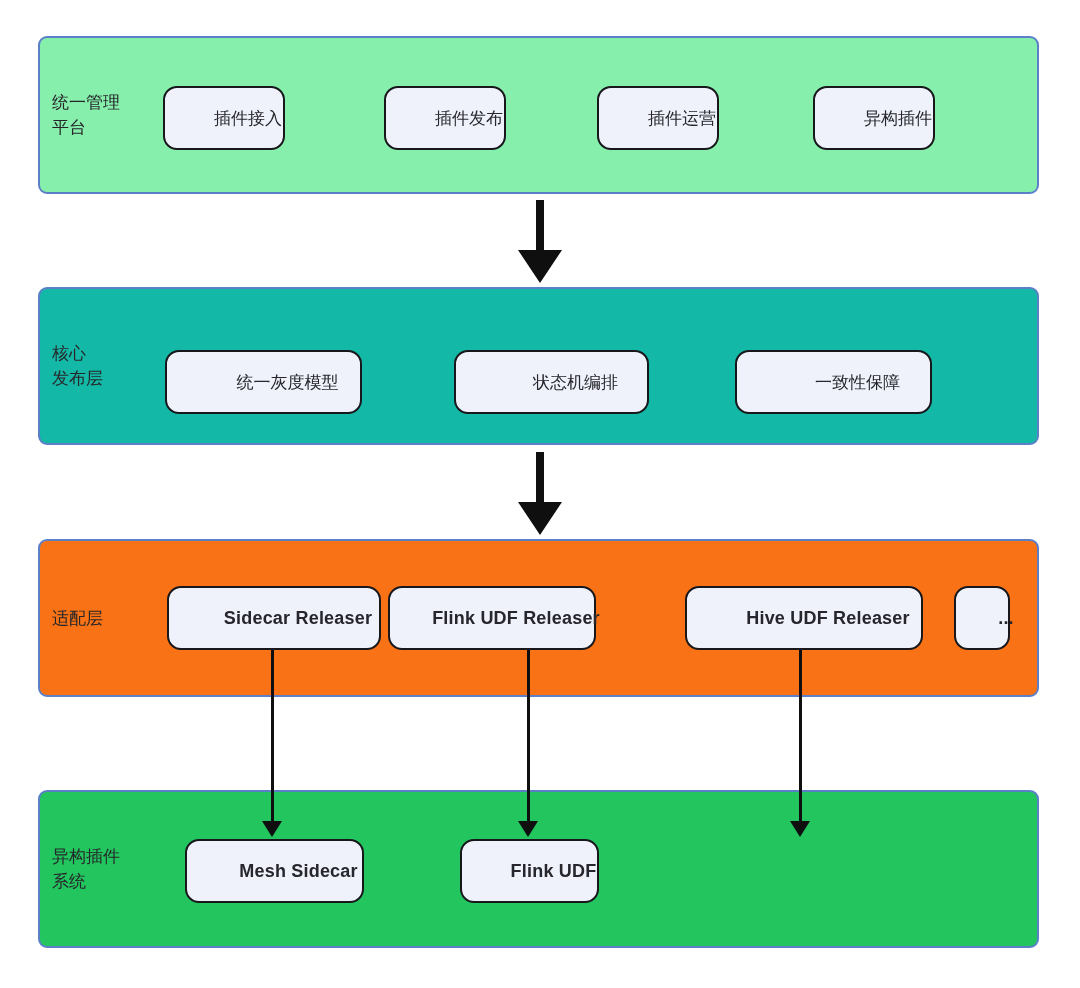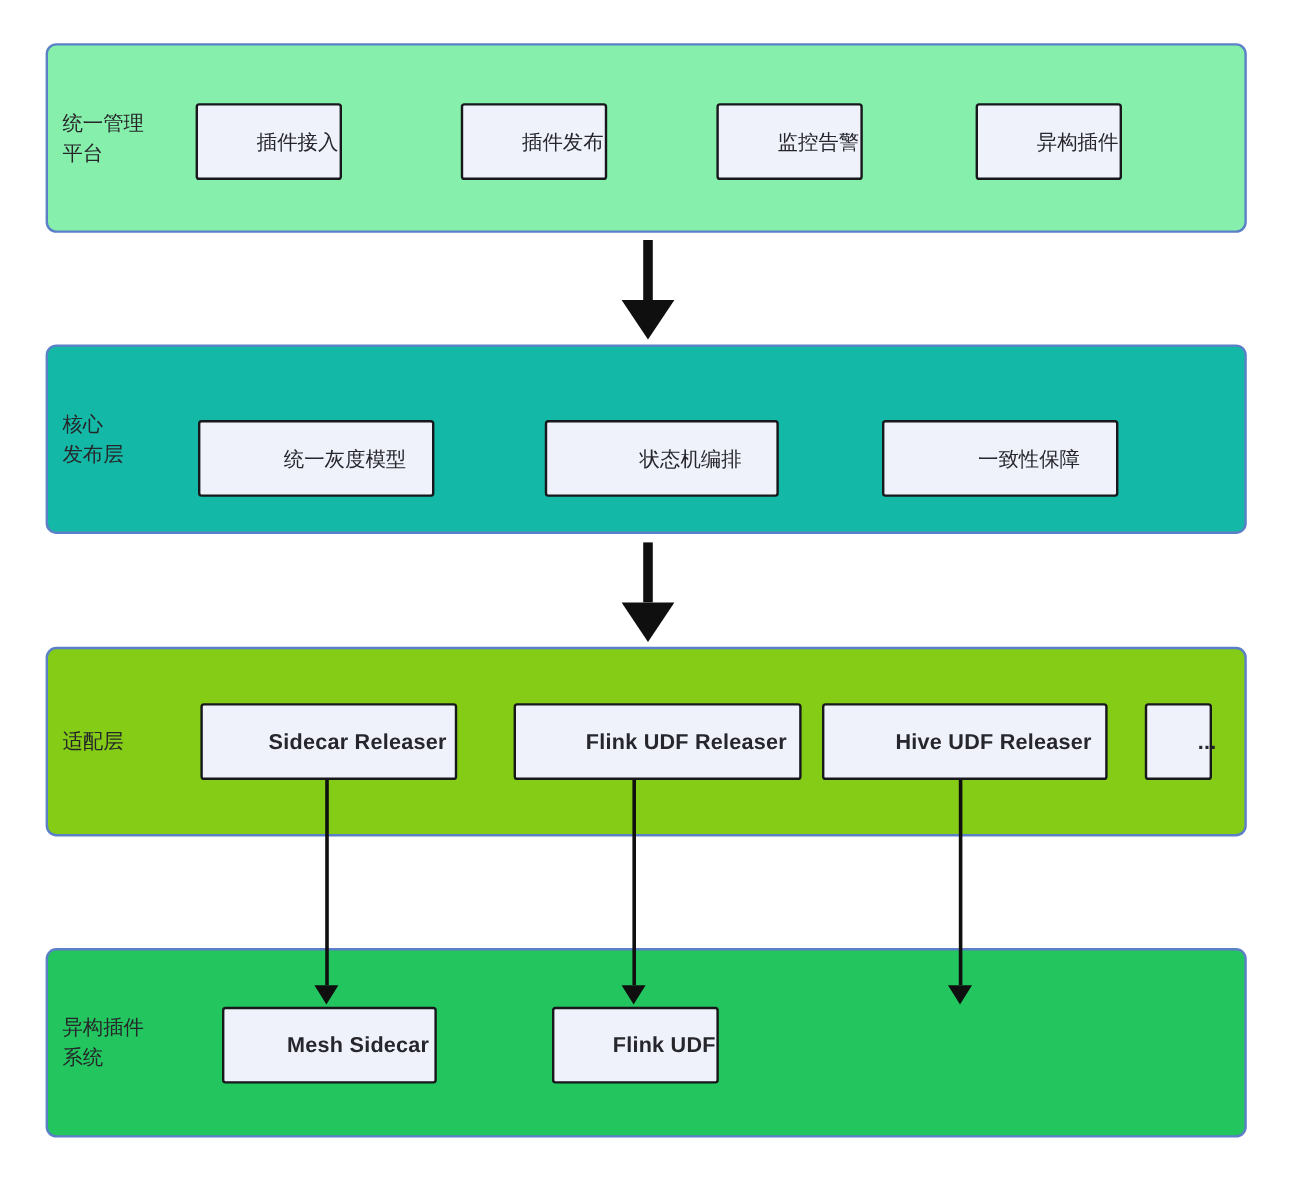--- a/index.html
+++ b/index.html
@@ -8,44 +8,44 @@
     font-family:"Liberation Sans","DejaVu Sans",sans-serif;
     overflow:hidden;
   }
   
   .layer{
     position:absolute;left:38px;width:1001px;height:158px;
     border:2px solid #5b80c8;border-radius:9px;box-sizing:border-box;
   }
   .layer1{top:36px;background:#86efac;}
   .layer2{top:287px;background:#14b8a6;}
-  .layer3{top:539px;background:#84cc16;text-align:center;}
+  .layer3{top:539px;background:#f97316;text-align:center;}
   .layer4{top:790px;background:#22c55e;}
   .layer-label{
     position:absolute;left:12px;top:50%;transform:translateY(-50%);
     display:flex;flex-direction:column;
     font-size:17px;line-height:25px;color:#26262a;white-space:nowrap;
   }
   
   .node{
     position:absolute;height:64px;box-sizing:border-box;
-    border:2.5px solid #17171c;border-radius:3px;background:#eff2fa;
+    border:2.5px solid #17171c;border-radius:14px;background:#eff2fa;
     display:flex;align-items:center;justify-content:center;
     font-size:17px;color:#26262c;white-space:nowrap;padding-left:48px;
   }
   .en{font-size:18px;letter-spacing:0.2px;font-weight:bold;}
   
   .layer1 .node{top:48px;width:122px;}
   .n10{left:123px}.n11{left:344px}.n12{left:557px}.n13{left:773px}
   
   .layer2 .node{top:61px;}
   .n20{left:125px;width:197px}.n21{left:414px;width:195px}.n22{left:695px;width:197px}
   
   .layer3 .node{top:45px;}
-  .n30{left:127px;width:214px}.n31{left:388px;width:240px}.n32{left:645px;width:238px}.n33{left:914px;width:56px}
+  .n30{left:127px;width:214px}.n31{left:348px;width:208px}.n32{left:645px;width:238px}.n33{left:914px;width:56px}
   
   .layer4 .node{top:47px;}
   .n40{left:145px;width:179px}.n41{left:420px;width:139px}.n42{left:694px;width:135px}
   
   .big-arrow{position:absolute;width:44px;height:84px;z-index:4;}
   .big-arrow .stem{position:absolute;left:18px;top:0;width:8px;height:50px;background:#0f0f0f;}
   .big-arrow .head{
     position:absolute;left:0;top:50px;width:0;height:0;
     border-left:22px solid transparent;border-right:22px solid transparent;
     border-top:33px solid #0f0f0f;
@@ -67,21 +67,21 @@
 
 <div class="canvas">
 
   <section class="layer layer1">
     <div class="layer-label">
       <span>统一管理</span>
       <span>平台</span>
     </div>
     <div class="node n10">插件接入</div>
     <div class="node n11">插件发布</div>
-    <div class="node n12">监控告警</div>
+    <div class="node n12">插件运营</div>
     <div class="node n13">异构插件</div>
   </section>
 
   <div class="big-arrow ba1">
     <div class="stem"></div>
     <div class="head"></div>
   </div>
 
   <section class="layer layer2">
     <div class="layer-label">

